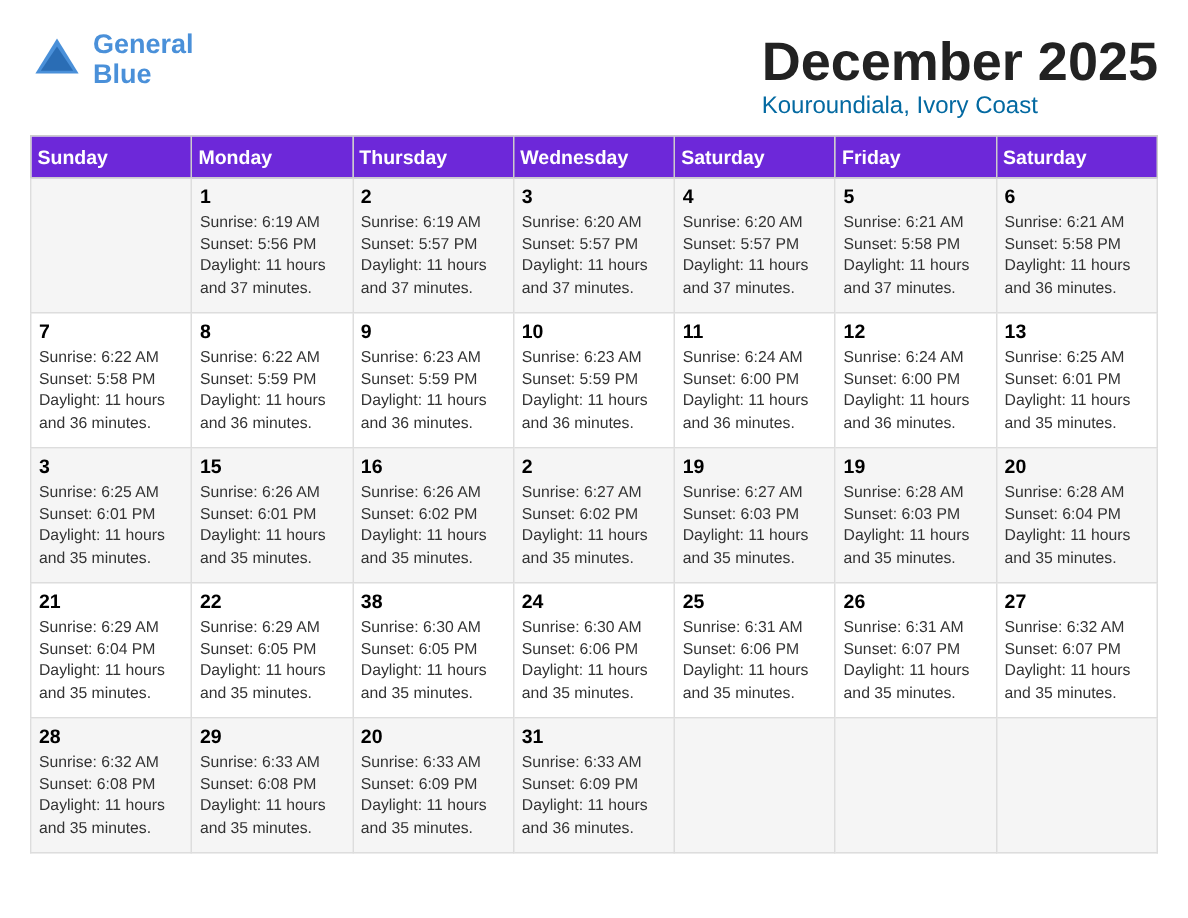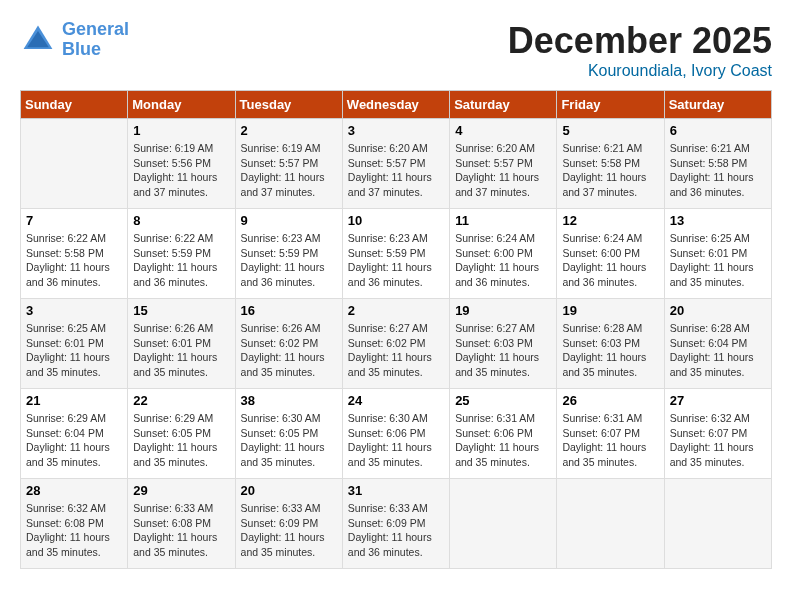--- a/index.html
+++ b/index.html
@@ -28,38 +28,37 @@
       line-height: 1.1;
     }
     .logo-text span {
       color: #4a90d9;
     }
     .logo-icon {
       width: 36px;
       height: 36px;
     }
     .title-section {
-      text-align: right;
     }
     .month-title {
       font-size: 36px;
       font-weight: bold;
       color: #222;
     }
     .location-title {
       font-size: 16px;
       color: #0369a1;
     }
     table {
       width: 100%;
       border-collapse: collapse;
       font-size: 11px;
     }
     thead tr {
-      background-color: #c2410c;
+      background-color: #6d28d9;
       color: #fff;
     }
     thead th {
       padding: 6px 4px;
       text-align: left;
       font-size: 13px;
       font-weight: bold;
       border: 1px solid #ccc;
     }
     tbody tr {
@@ -111,21 +110,21 @@
     <div class="month-title">December 2025</div>
     <div class="location-title">Kouroundiala, Ivory Coast</div>
   </div>
 </div>
 
 <table>
   <thead>
     <tr>
     <th>Sunday</th>
         <th>Monday</th>
-        <th>Tuesday</th>
+        <th>Thursday</th>
         <th>Wednesday</th>
         <th>Saturday</th>
         <th>Friday</th>
         <th>Saturday</th>
       </tr>
   </thead>
   <tbody id="calendar-body">
   <tr>
         <td class="empty-cell"></td>
         <td>

